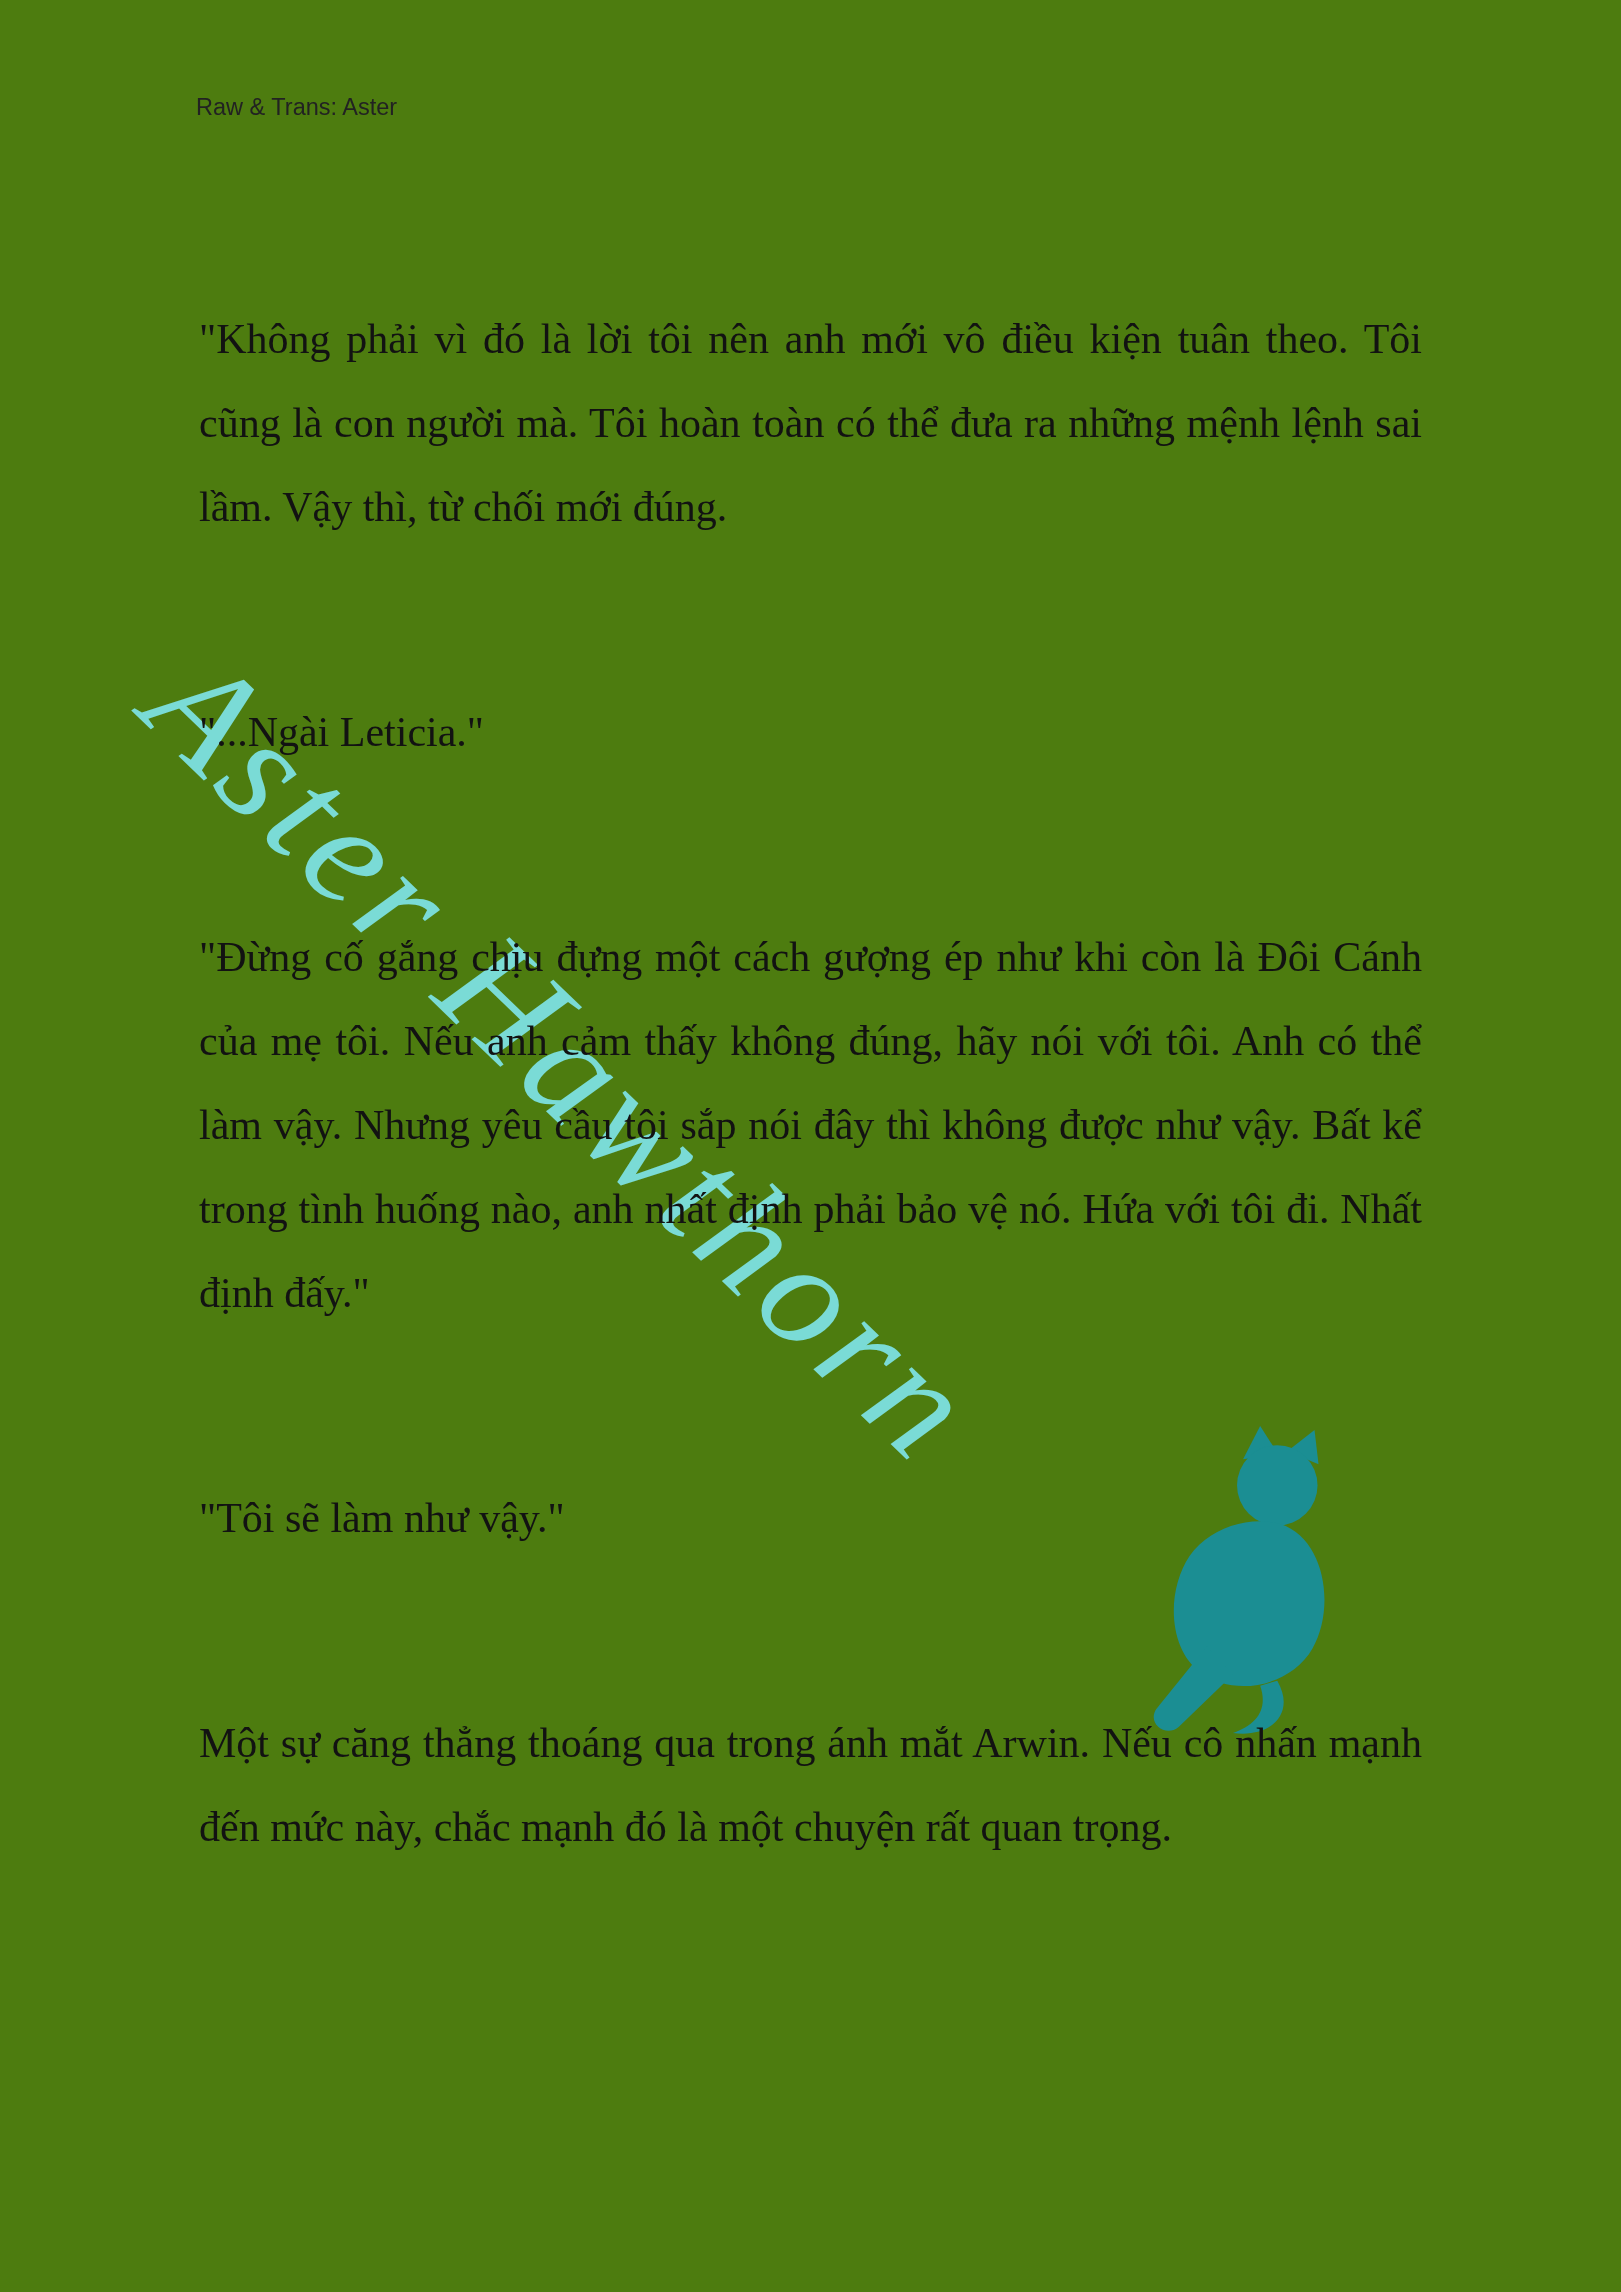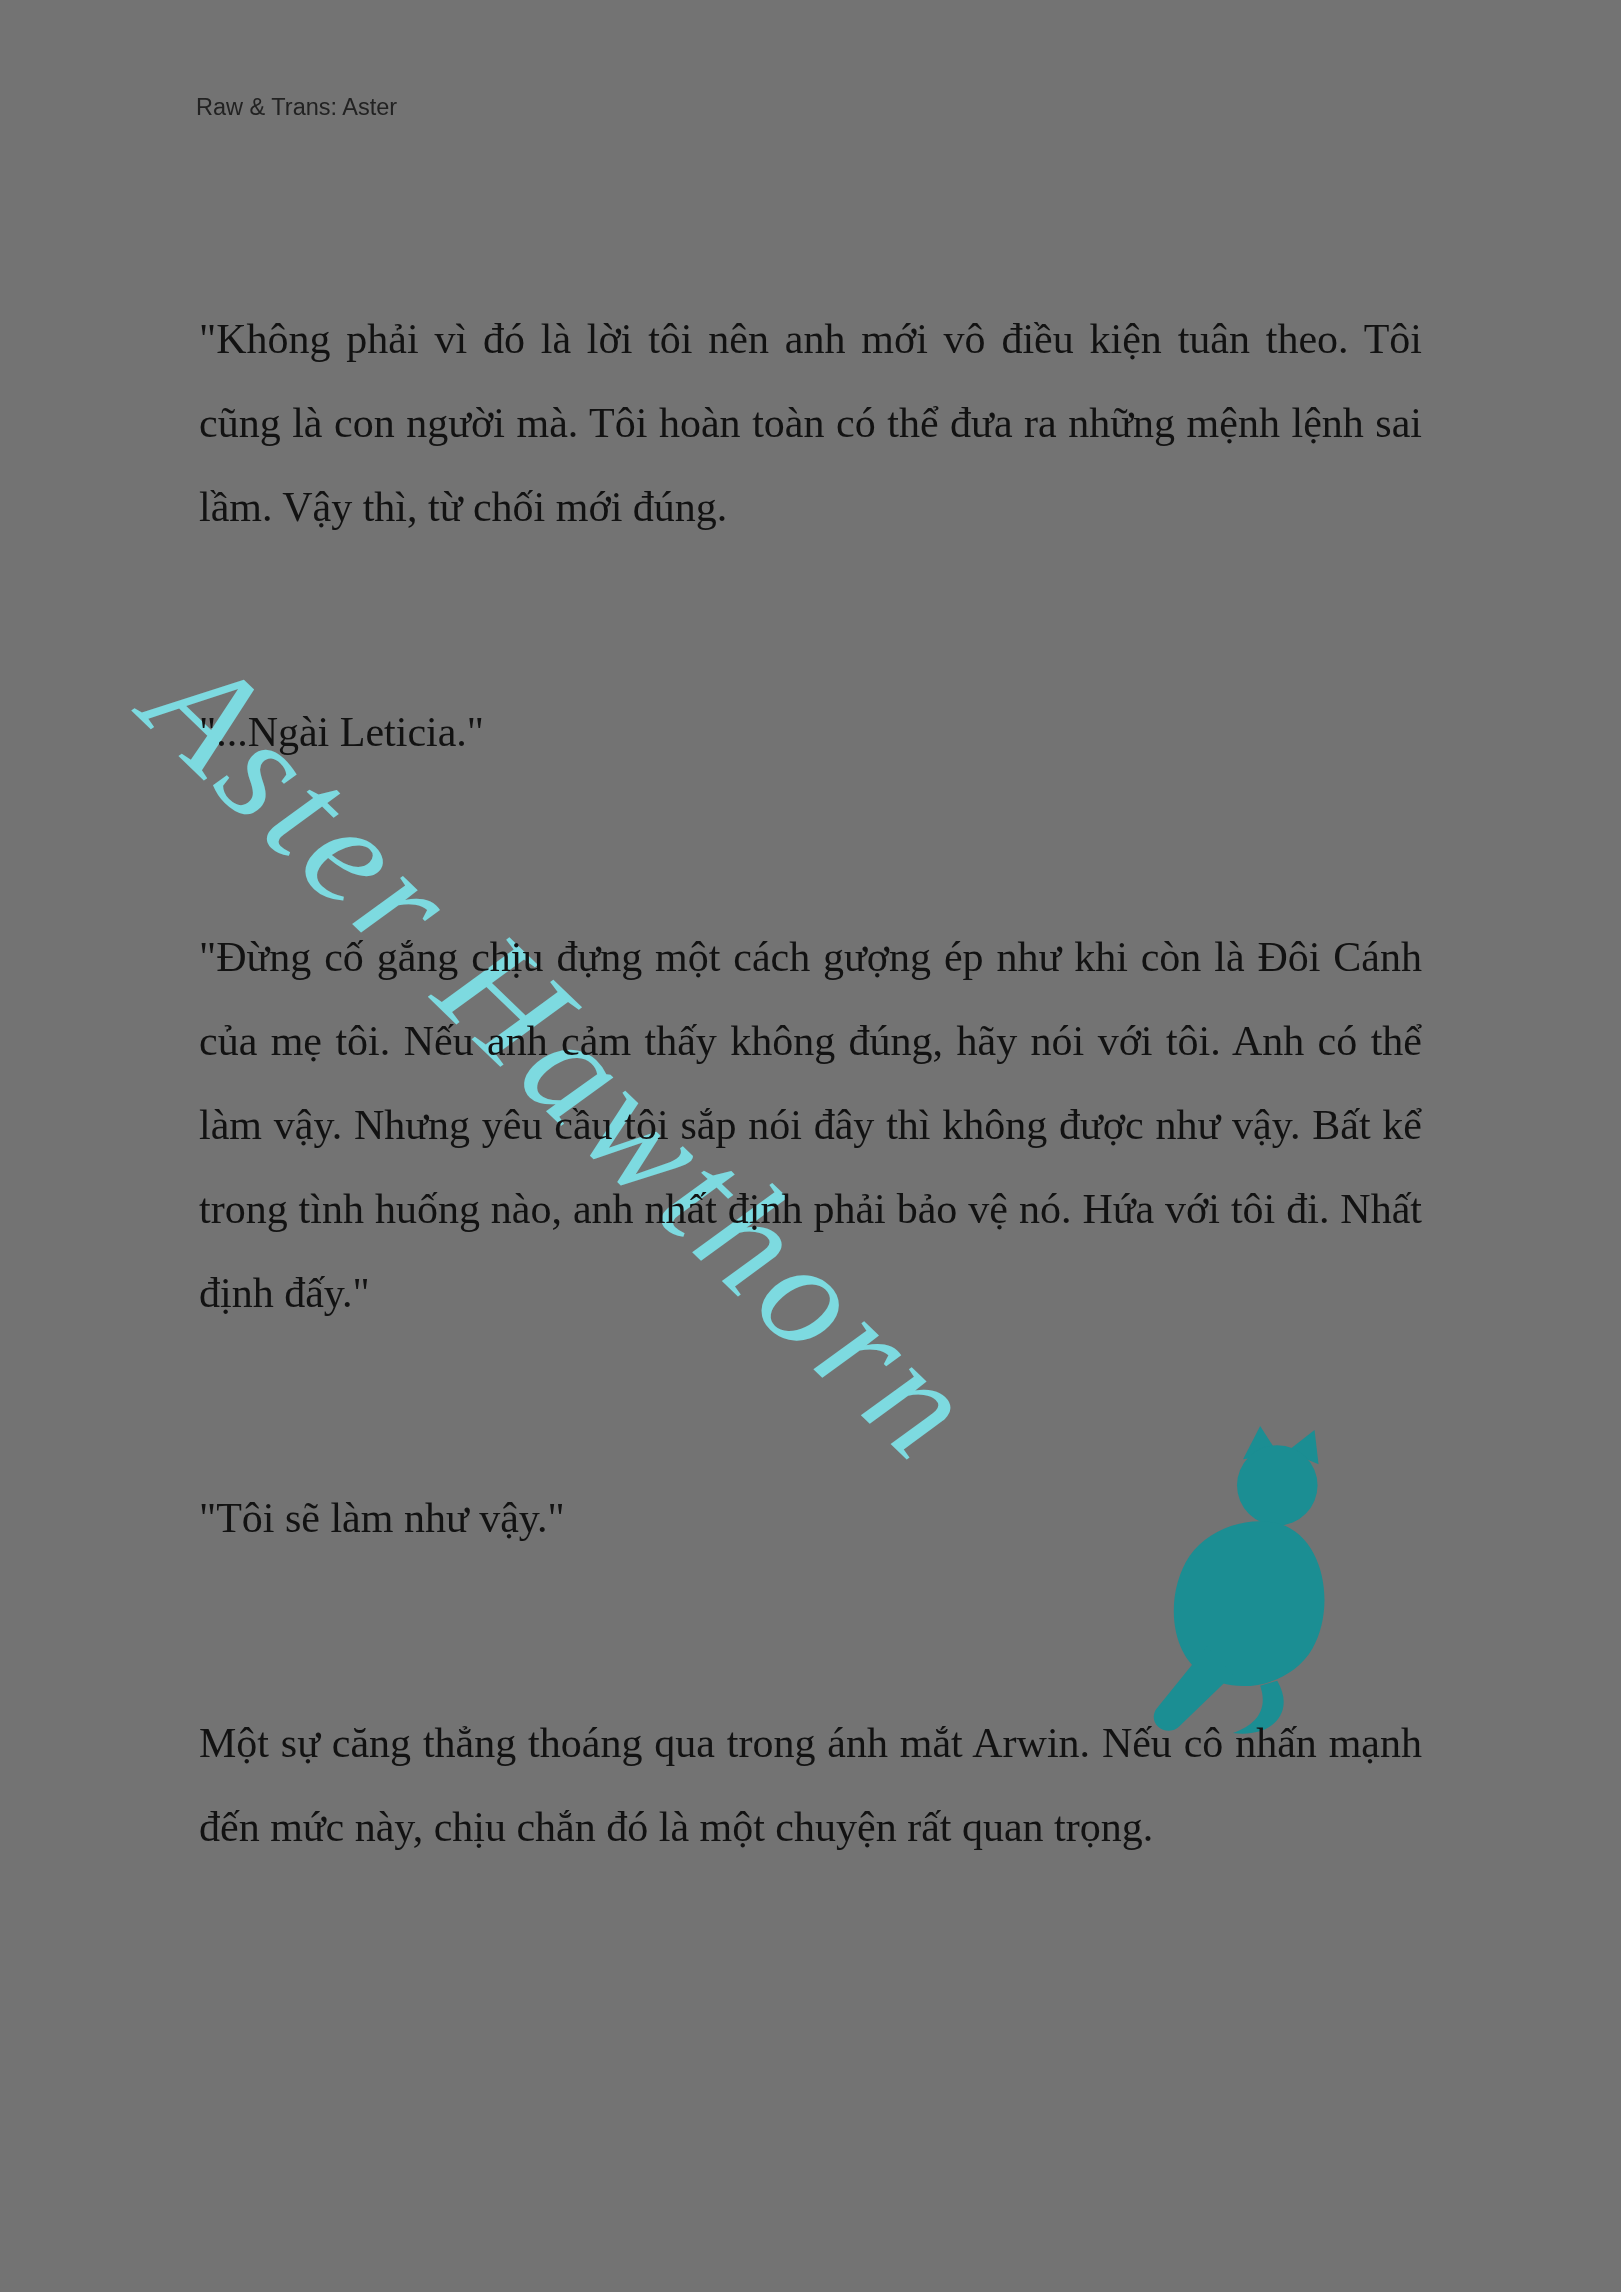--- a/index.html
+++ b/index.html
@@ -1,21 +1,21 @@
 <!DOCTYPE html>
 <html><head>
 <meta charset="utf-8">
 <style>
   * { margin: 0; padding: 0; box-sizing: border-box; }
   html, body { background: #ffffff; }
   .page {
     position: relative;
     width: 1621px;
     height: 2293px;
-    background: #737373;
+    background: #4d7c0f;
     overflow: hidden;
     font-family: "Liberation Serif", serif;
   }
   .header-credit {
     position: absolute;
     left: 196px;
     top: 94px;
     font-family: "Liberation Sans", sans-serif;
     font-size: 23.5px;
     color: #222222;
@@ -69,21 +69,21 @@
 
   <div class="header-credit">Raw &amp; Trans: Aster</div>
 
   <div class="watermark">Aster Hawthorn</div>
 
   <div class="content">
     <p>"Không phải vì đó là lời tôi nên anh mới vô điều kiện tuân theo. Tôi cũng là con người mà. Tôi hoàn toàn có thể đưa ra những mệnh lệnh sai lầm. Vậy thì, từ chối mới đúng.</p>
     <p>"...Ngài Leticia."</p>
     <p>"Đừng cố gắng chịu đựng một cách gượng ép như khi còn là Đôi Cánh của mẹ tôi. Nếu anh cảm thấy không đúng, hãy nói với tôi. Anh có thể làm vậy. Nhưng yêu cầu tôi sắp nói đây thì không được như vậy. Bất kể trong tình huống nào, anh nhất định phải bảo vệ nó. Hứa với tôi đi. Nhất định đấy."</p>
     <p>"Tôi sẽ làm như vậy."</p>
-    <p>Một sự căng thẳng thoáng qua trong ánh mắt Arwin. Nếu cô nhấn mạnh đến mức này, chịu chắn đó là một chuyện rất quan trọng.</p>
+    <p>Một sự căng thẳng thoáng qua trong ánh mắt Arwin. Nếu cô nhấn mạnh đến mức này, chắc mạnh đó là một chuyện rất quan trọng.</p>
   </div>
 
   <div class="cat">
     <svg viewBox="0 0 210 310" xmlns="http://www.w3.org/2000/svg" aria-hidden="true">
       <g fill="#1b8e93">
 
         <path d="M114 36 L131 3 L149 31 Z"></path>
 
         <path d="M158 28 L185 7 L189 41 Z"></path>
 

